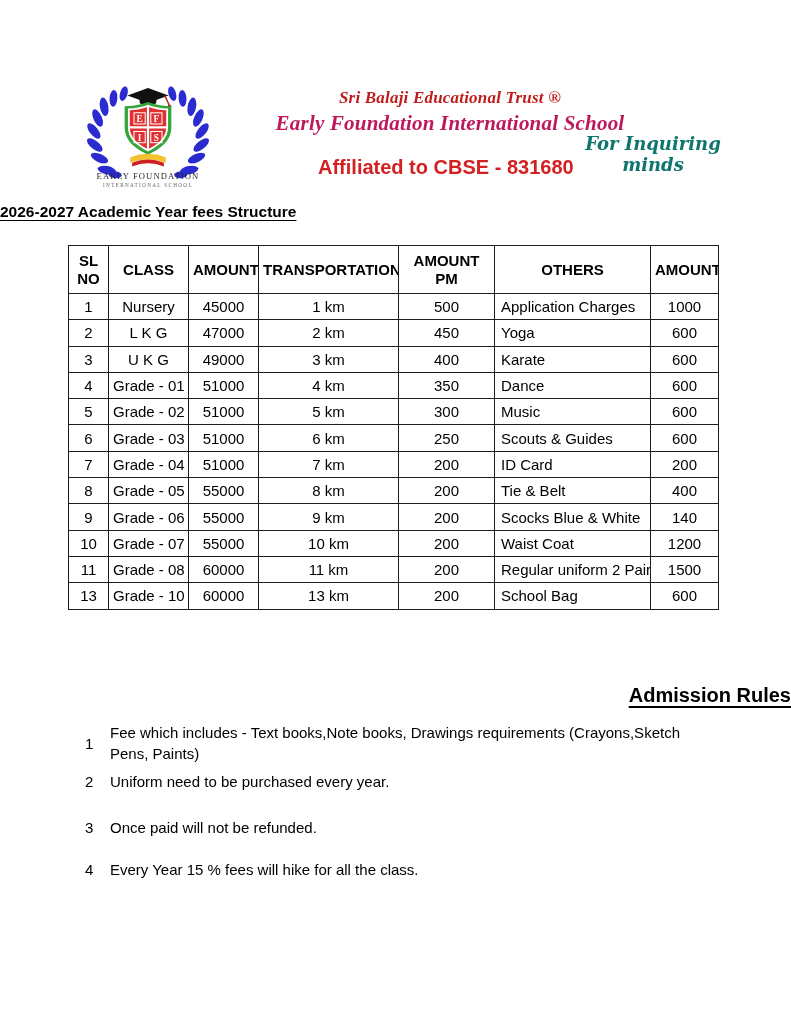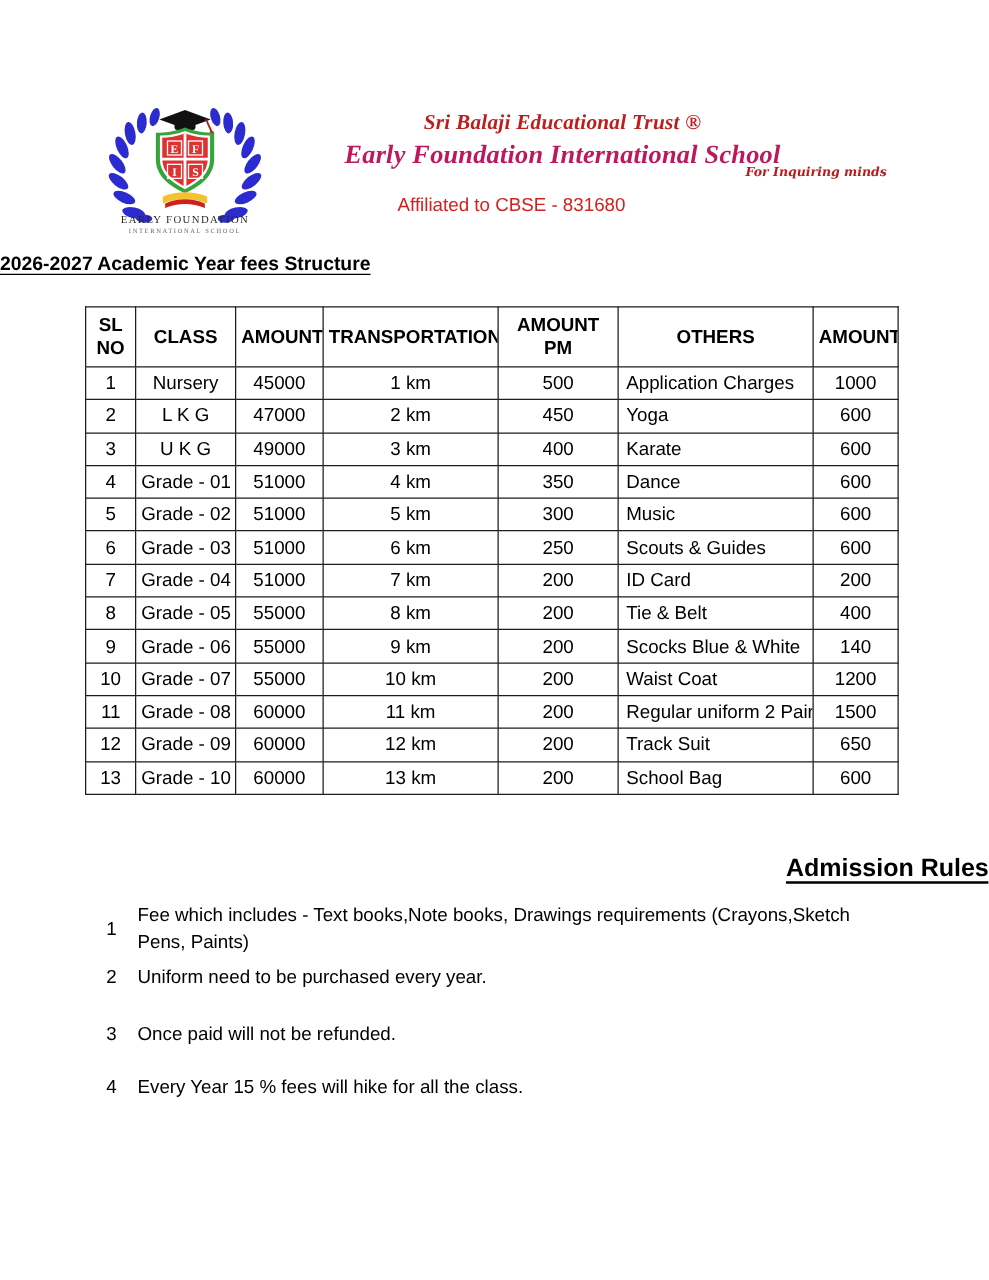--- a/index.html
+++ b/index.html
@@ -16,25 +16,25 @@
     font-family:"Liberation Serif", serif; font-style:italic; font-weight:bold;
     font-size:17px; color:#bf1c1c; letter-spacing:.2px;
   }
   .school-name {
     font-family:"Liberation Serif", serif; font-style:italic; font-weight:bold;
     font-size:21px; color:#be185d; margin-top:3px; letter-spacing:.2px;
   }
   .tagline {
     position:absolute; left:578px; top:133px; width:150px; text-align:center;
     font-family:"DejaVu Serif", serif; font-style:italic; font-weight:bold;
-    font-size:10px; color:#b91c1c;
+    font-size:18px; color:#0f766e;
   }
   .affiliation {
     position:absolute; left:318px; top:156px;
-    font-size:15px; font-weight:normal; color:#d32121;
+    font-size:20px; font-weight:bold; color:#d32121;
   }
   
   .doc-title {
     position:absolute; left:0; top:203px; width:100%; 
     font-size:15.5px; font-weight:bold; text-decoration:underline;
     text-underline-offset:3px;
   }
   
   table.fees {
     position:absolute; left:68px; top:245px; width:650px;
@@ -250,29 +250,20 @@
         <tr style="">
         <td>11</td>
         <td>Grade - 08</td>
         <td>60000</td>
         <td>11 km</td>
         <td>200</td>
         <td class="col-others">Regular uniform 2 Pair</td>
         <td>1500</td>
       </tr>
         <tr style="">
-        <td>12</td>
-        <td>Grade - 09</td>
-        <td>60000</td>
-        <td>12 km</td>
-        <td>200</td>
-        <td class="col-others">Track Suit</td>
-        <td>650</td>
-      </tr>
-        <tr style="">
         <td>13</td>
         <td>Grade - 10</td>
         <td>60000</td>
         <td>13 km</td>
         <td>200</td>
         <td class="col-others">School Bag</td>
         <td>600</td>
       </tr>
       </tbody>
   </table>

